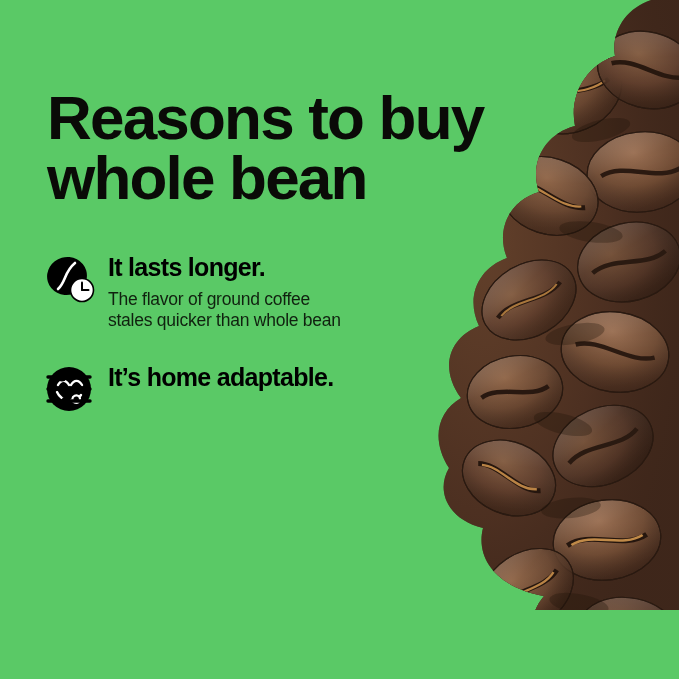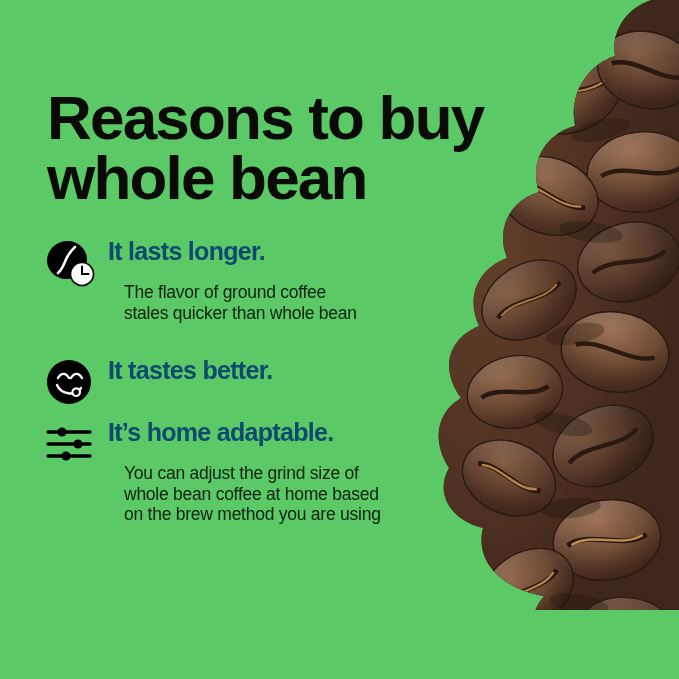--- a/index.html
+++ b/index.html
@@ -75,31 +75,31 @@
     width: 52px;
     height: 48px;
   }
   .feature-icon svg { display: block; }
 
   .feature-title {
     font-size: 25px;
     line-height: 29px;
     font-weight: 700;
     letter-spacing: -0.7px;
-    color: #0c4a6e;
-    margin: 0 0 7px 0;
+    color: #000000;
+    margin: 16px 0 7px 0;
   }
 
   .feature-body {
     font-size: 17.5px;
     line-height: 20.5px;
     font-weight: 400;
     letter-spacing: -0.25px;
     color: #10210f;
-    margin: 16px;
+    margin: 0;
     white-space: pre-line;
   }
 </style>
 </head>
 <body>
 
 <div class="poster">
 
   <div class="photo">
     <svg width="300" height="679" viewBox="0 0 300 679" xmlns="http://www.w3.org/2000/svg">
@@ -264,37 +264,33 @@
       <div class="feature">
         <span class="feature-icon">
           <svg width="52" height="48" viewBox="0 0 52 48" xmlns="http://www.w3.org/2000/svg">
             <circle cx="24" cy="24" r="22" fill="#000000"></circle>
             <path d="M13,20 C16,14.5 21,14.5 24,20" fill="none" stroke="#ffffff" stroke-width="2.4" stroke-linecap="round"></path>
             <path d="M26,20 C29,14.5 34,14.5 37,20" fill="none" stroke="#ffffff" stroke-width="2.4" stroke-linecap="round"></path>
             <path d="M12,27 C16,36 30,39 36,30" fill="none" stroke="#ffffff" stroke-width="2.4" stroke-linecap="round"></path>
             <path d="M28,32 C30.5,29.5 34.5,30 35,33.5 C35.4,36.5 32.5,38.8 29.5,37.6 C27.6,36.8 26.8,34.4 28,32 Z" fill="#000000" stroke="#ffffff" stroke-width="2.1" stroke-linejoin="round"></path>
           </svg>
         </span>
-        <p class="feature-title">It tastes better.</p>
       </div>
 
       <div class="feature">
         <span class="feature-icon">
           <svg width="52" height="48" viewBox="0 0 52 48" xmlns="http://www.w3.org/2000/svg">
             <g stroke="#000000" stroke-width="3.4" stroke-linecap="round">
               <line x1="3" y1="12" x2="45" y2="12"></line>
               <line x1="3" y1="24" x2="45" y2="24"></line>
               <line x1="3" y1="36" x2="45" y2="36"></line>
             </g>
             <circle cx="17" cy="12" r="4.6" fill="#000000"></circle>
             <circle cx="33" cy="24" r="4.6" fill="#000000"></circle>
             <circle cx="21" cy="36" r="4.6" fill="#000000"></circle>
           </svg>
         </span>
         <p class="feature-title">It’s home adaptable.</p>
-        <p class="feature-body">You can adjust the grind size of
-whole bean coffee at home based
-on the brew method you are using</p>
       </div>
 
     </div>
   </div>
 </div>
 
 </body></html>

